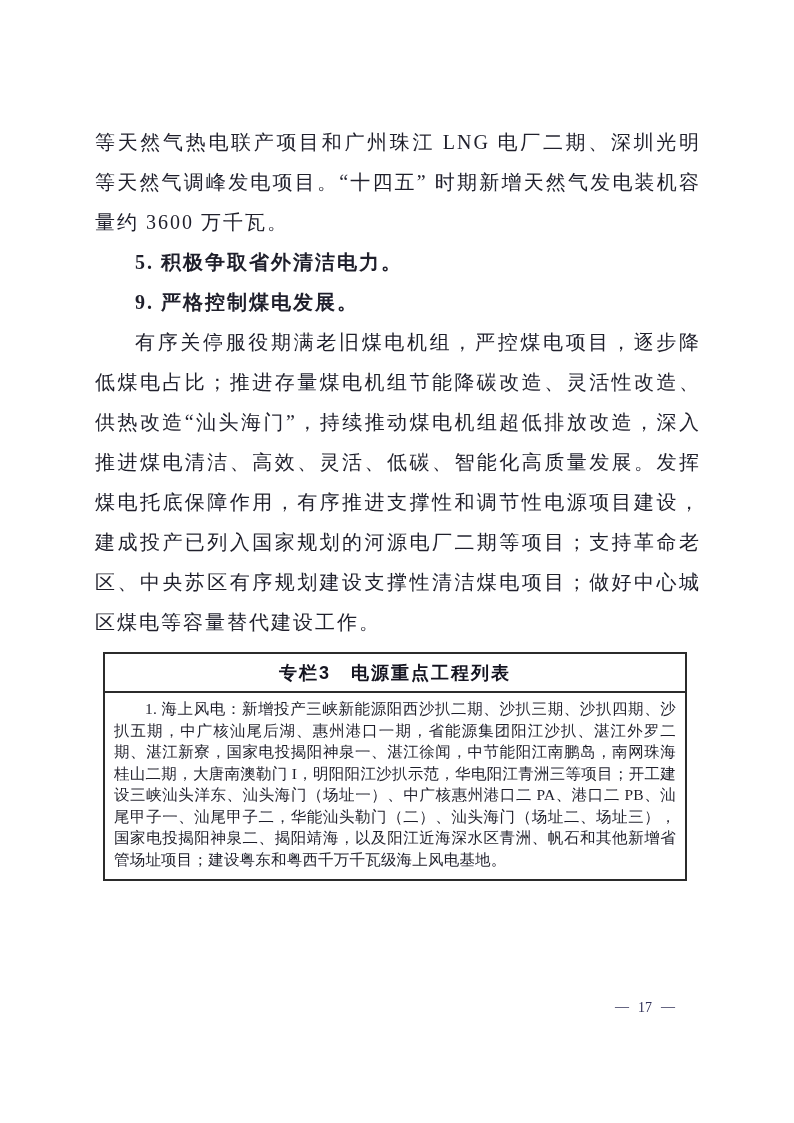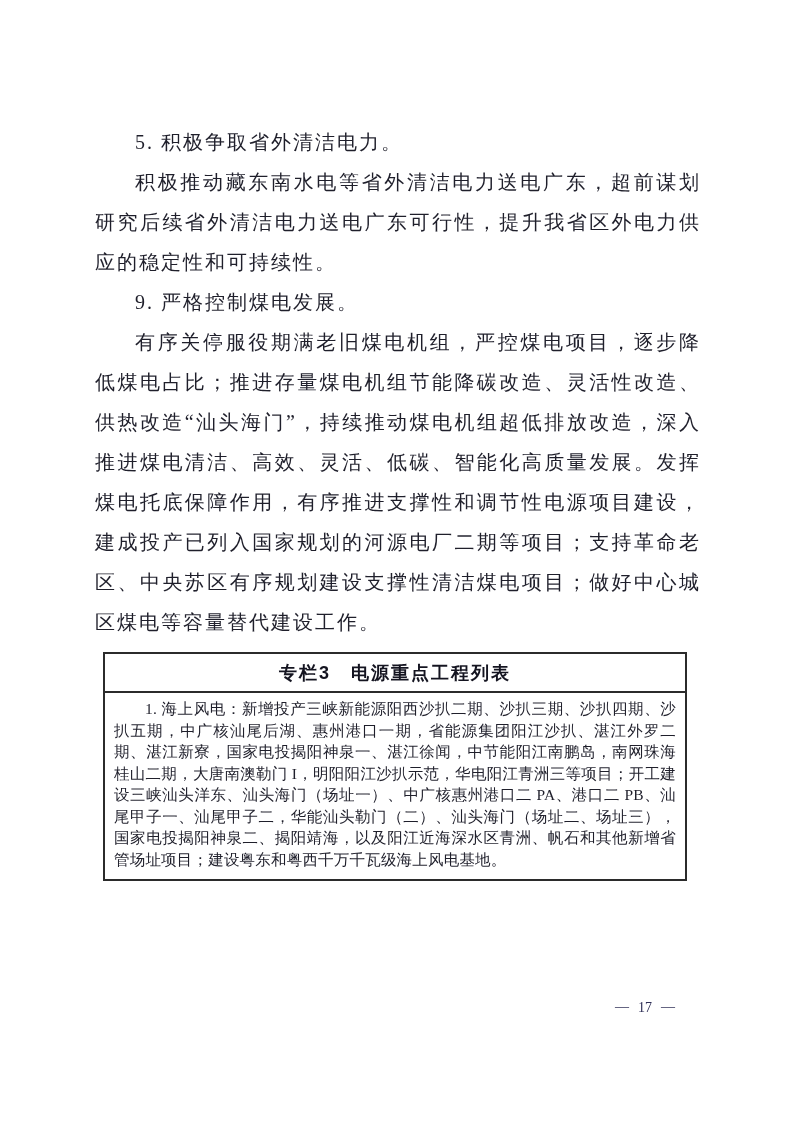--- a/index.html
+++ b/index.html
@@ -32,21 +32,21 @@
   }
   .para.continuation {
     text-indent: 0;
   }
   .heading {
     font-size: 20px;
     line-height: 40px;
     letter-spacing: 2px;
     margin: 0;
     text-indent: 2em;
-    font-weight: normal;
+    font-weight: bold;
   }
   .box {
     margin: 10px 14px 0 8px;
     border: 2px solid #2b2b2b;
   }
   .box-title {
     font-family: "Liberation Sans", "DejaVu Sans", sans-serif;
     font-weight: bold;
     font-size: 18px;
     letter-spacing: 2px;
@@ -79,24 +79,24 @@
     margin: 0 9px;
     transform: translateY(-1px);
   }
 </style>
 </head>
 <body>
 
 <div class="page">
   <div class="content">
 
+    <p class="para continuation">等天然气热电联产项目和广州珠江 LNG 电厂二期、深圳光明等天然气调峰发电项目。“十四五” 时期新增天然气发电装机容量约 3600 万千瓦。</p>
 
     <h3 class="heading">5. 积极争取省外清洁电力。</h3>
 
-    <p class="para">积极推动藏东南水电等省外清洁电力送电广东，超前谋划研究后续省外清洁电力送电广东可行性，提升我省区外电力供应的稳定性和可持续性。</p>
 
     <h3 class="heading">9. 严格控制煤电发展。</h3>
 
     <p class="para">有序关停服役期满老旧煤电机组，严控煤电项目，逐步降低煤电占比；推进存量煤电机组节能降碳改造、灵活性改造、供热改造“汕头海门”，持续推动煤电机组超低排放改造，深入推进煤电清洁、高效、灵活、低碳、智能化高质量发展。发挥煤电托底保障作用，有序推进支撑性和调节性电源项目建设，建成投产已列入国家规划的河源电厂二期等项目；支持革命老区、中央苏区有序规划建设支撑性清洁煤电项目；做好中心城区煤电等容量替代建设工作。</p>
 
     <div class="box">
       <div class="box-title">专栏3　电源重点工程列表</div>
       <div class="box-content">1. 海上风电：新增投产三峡新能源阳西沙扒二期、沙扒三期、沙扒四期、沙扒五期，中广核汕尾后湖、惠州港口一期，省能源集团阳江沙扒、湛江外罗二期、湛江新寮，国家电投揭阳神泉一、湛江徐闻，中节能阳江南鹏岛，南网珠海桂山二期，大唐南澳勒门 I，明阳阳江沙扒示范，华电阳江青洲三等项目；开工建设三峡汕头洋东、汕头海门（场址一）、中广核惠州港口二 PA、港口二 PB、汕尾甲子一、汕尾甲子二，华能汕头勒门（二）、汕头海门（场址二、场址三），国家电投揭阳神泉二、揭阳靖海，以及阳江近海深水区青洲、帆石和其他新增省管场址项目；建设粤东和粤西千万千瓦级海上风电基地。</div>
     </div>
 

